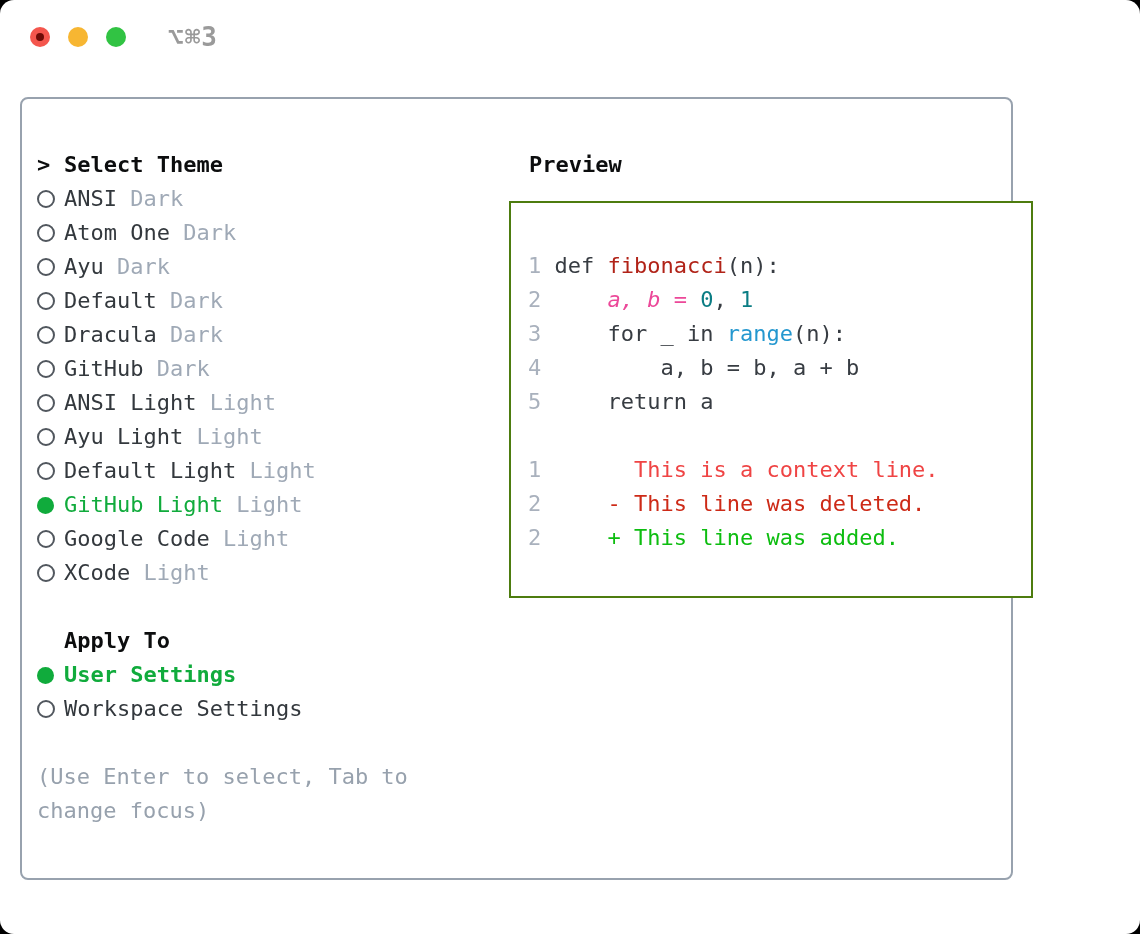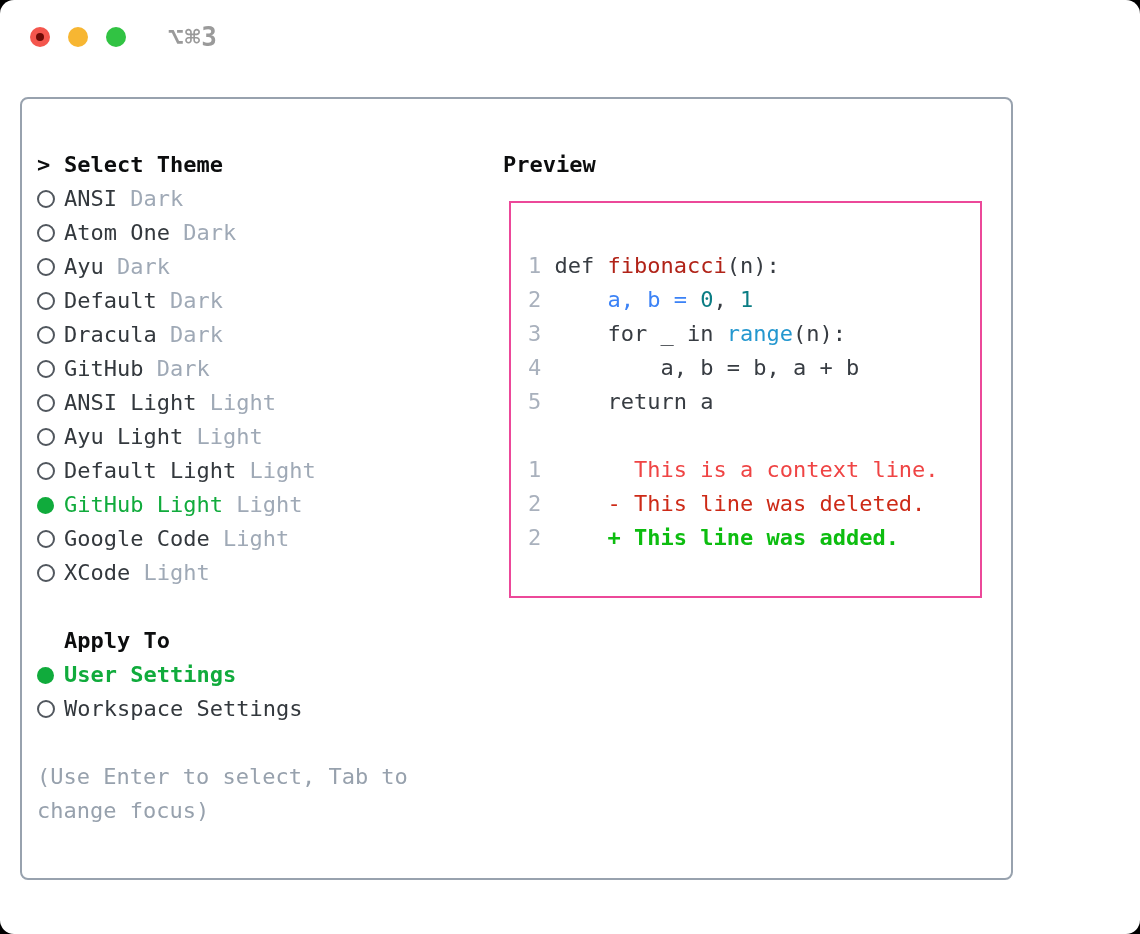--- a/index.html
+++ b/index.html
@@ -29,24 +29,24 @@
   .row{display:flex;align-items:center;height:34px;white-space:pre;}
   .marker{display:inline-flex;width:27px;align-items:center;flex:0 0 27px;}
   .prompt{font-weight:bold;color:#0c0d0e;}
   .radio{width:14px;height:14px;border:2px solid #51575e;border-radius:50%;box-sizing:content-box;}
   .radio.sel{width:17px;height:17px;border:none;}
   .hdr{font-weight:bold;color:#0c0d0e;}
   .tname{color:#33383d;}
   .tvariant{color:#9fa9b6;}
   .help{color:#97a1ad;}
   
-  .preview-title{position:absolute;left:481px;top:49px;height:34px;line-height:34px;
+  .preview-title{position:absolute;left:507px;top:49px;height:34px;line-height:34px;
                  font-size:22px;font-weight:bold;color:#0c0d0e;}
-  .preview-box{position:absolute;left:487px;top:102px;width:473px;height:397px;
-               border:2px solid #ec4899;background:#fff;box-sizing:border-box;}
+  .preview-box{position:absolute;left:487px;top:102px;width:524px;height:397px;
+               border:2px solid #4d7c0f;background:#fff;box-sizing:border-box;}
   .code{padding:46px 0 0 17px;font-size:22px;line-height:34px;}
   .code-line{white-space:pre;height:34px;}
 </style>
 </head>
 <body>
 
 <div class="window">
 
   <div class="titlebar">
     <button class="dot dot-red">
@@ -88,25 +88,25 @@
       <div class="row"></div>
       <div class="row help">(Use Enter to select, Tab to</div>
       <div class="row help">change focus)</div>
     </div>
 
     <div class="preview-title">Preview</div>
 
     <div class="preview-box">
       <div class="code" id="code-block">
           <div class="code-line"><span style="color: rgb(169, 177, 189);">1 </span><span style="color: rgb(55, 60, 66);">def </span><span style="color: rgb(177, 35, 24);">fibonacci</span><span style="color: rgb(55, 60, 66);">(n):</span></div>
-          <div class="code-line"><span style="color: rgb(169, 177, 189);">2 </span><span style="color: #3b82f6;">    a, b = </span><span style="color: rgb(11, 125, 132);">0</span><span style="color: rgb(55, 60, 66);">, </span><span style="color: rgb(11, 125, 132);">1</span></div>
+          <div class="code-line"><span style="color: rgb(169, 177, 189);">2 </span><span style="color: #ec4899; font-style: italic;">    a, b = </span><span style="color: rgb(11, 125, 132);">0</span><span style="color: rgb(55, 60, 66);">, </span><span style="color: rgb(11, 125, 132);">1</span></div>
           <div class="code-line"><span style="color: rgb(169, 177, 189);">3 </span><span style="color: rgb(55, 60, 66);">    for _ in </span><span style="color: rgb(35, 151, 207); margin-top: 20px;">range</span><span style="color: rgb(55, 60, 66);">(n):</span></div>
           <div class="code-line"><span style="color: rgb(169, 177, 189);">4 </span><span style="color: rgb(55, 60, 66); text-align: center;">        a, b = b, a + b</span></div>
           <div class="code-line"><span style="color: rgb(169, 177, 189);">5 </span><span style="color: rgb(55, 60, 66);">    return a</span></div>
           <div class="code-line"></div>
           <div class="code-line"><span style="color: rgb(169, 177, 189);">1 </span><span style="color: #ef4444;">      This is a context line.</span></div>
           <div class="code-line"><span style="color: rgb(169, 177, 189);">2 </span><span style="color: rgb(205, 42, 23); text-align: center;">    - This line was deleted.</span></div>
-          <div class="code-line"><span style="color: rgb(169, 177, 189);">2 </span><span style="color: rgb(13, 189, 16); font-weight: bold;">    + This line was added.</span></div>
+          <div class="code-line"><span style="color: rgb(169, 177, 189);">2 </span><span style="color: rgb(13, 189, 16);">    + This line was added.</span></div>
         </div>
     </div>
 
   </div>
 </div>
 
 </body></html>

